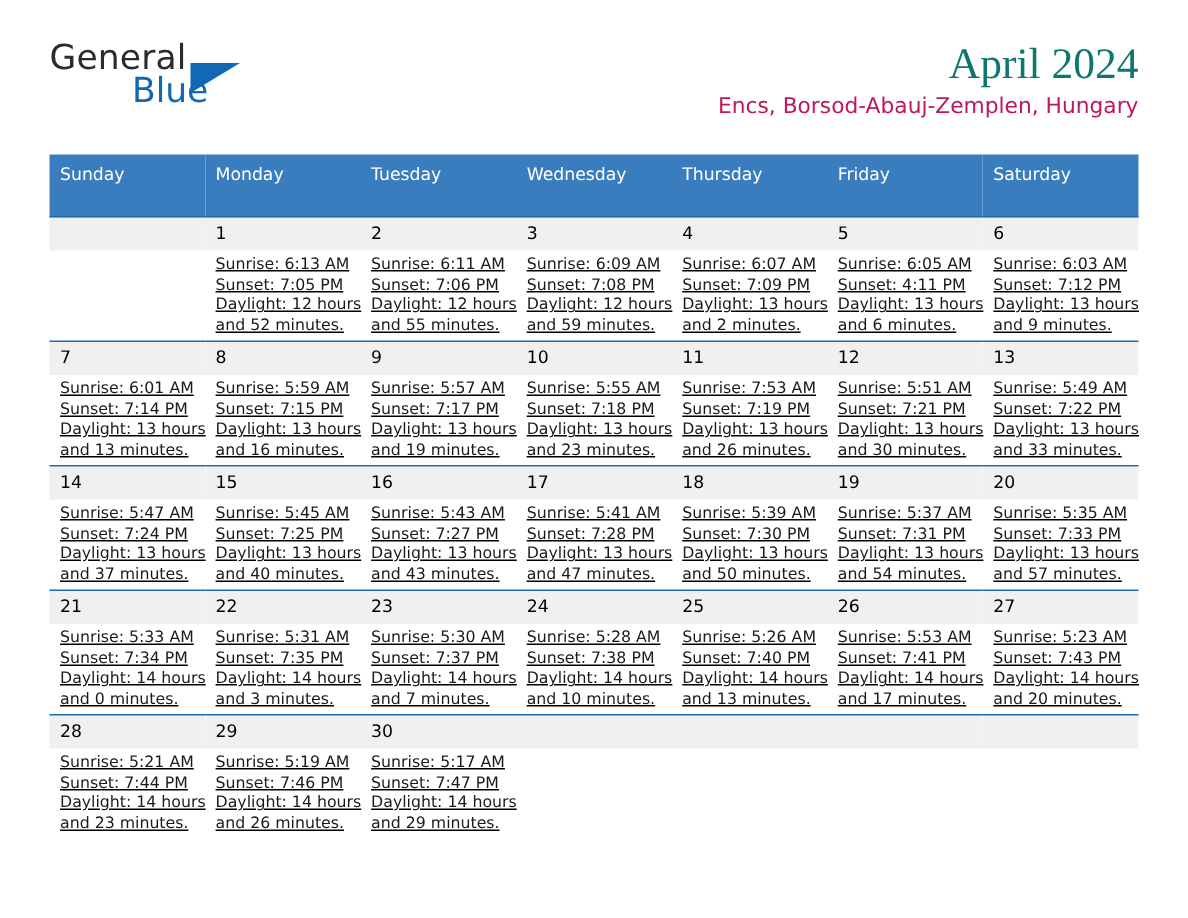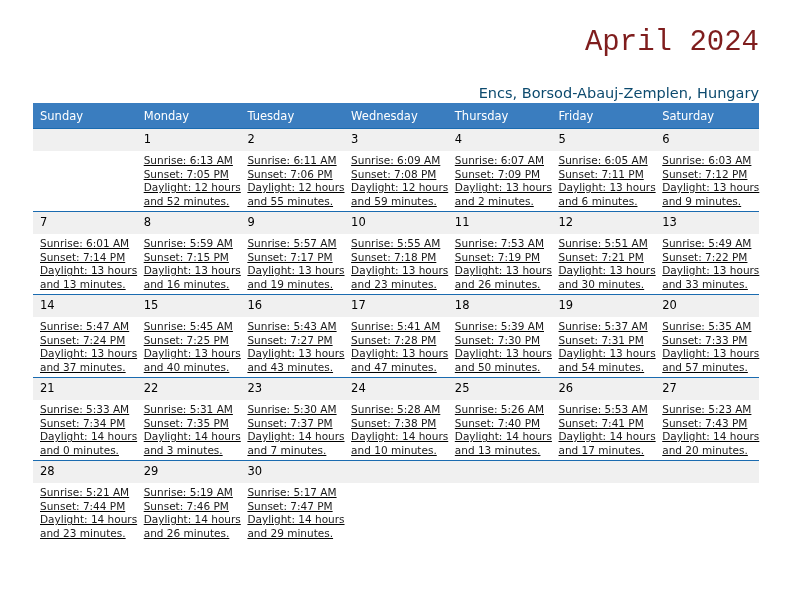--- a/index.html
+++ b/index.html
@@ -67,51 +67,51 @@
 
   .title-block {
     position: absolute;
     right: 0;
     top: 0;
     text-align: right;
   }
   .cal-title {
     font-size: 29px;
     font-weight: 400;
-    color: #7f1d1d;
+    color: #0f766e;
     line-height: 34px;
-    font-family: Liberation Mono, monospace;
+    font-family: Liberation Serif, serif;
     white-space: nowrap;
   }
   .cal-subtitle {
-    margin-top: 25px;
+    margin-top: 3px;
     font-size: 14.5px;
     font-weight: 400;
-    color: #0c4a6e;
+    color: #be185d;
     line-height: 17px;
     font-family: "DejaVu Sans", sans-serif;
     white-space: nowrap;
   }
 
   
   .calendar {
     position: absolute;
     left: 33px;
     top: 103px;
     width: 726px;
     border-collapse: collapse;
     table-layout: fixed;
   }
   .calendar th {
     background: #3a7dbf;
     color: #ffffff;
     font-size: 11.5px;
     font-weight: 400;
     text-align: left;
-    padding: 6px 0 5px 7px;
+    padding: 6px 0 21px 7px;
     height: 14px;
     font-family: "DejaVu Sans", sans-serif;
   }
   .calendar td {
     vertical-align: top;
     padding: 0;
     width: 103.7px;
     height: 82px;
     border-top: 1.3px solid #1a6bb0;
     background: #ffffff;
@@ -144,20 +144,25 @@
     font-family: "DejaVu Sans", sans-serif;
   }
 </style>
 </head>
 <body>
 
 <div class="page">
 
   <div class="header">
 
+    <div class="brand">
+      <span class="brand-general">General</span>
+      <span class="brand-tri"></span>
+      <span class="brand-blue">Blue</span>
+    </div>
 
     <div class="title-block">
       <div class="cal-title">April 2024</div>
       <div class="cal-subtitle">Encs, Borsod-Abauj-Zemplen, Hungary</div>
     </div>
 
   </div>
 
   <table class="calendar">
     <thead>
@@ -210,21 +215,21 @@
               <div class="cell-line">Sunrise: 6:07 AM</div>
               <div class="cell-line">Sunset: 7:09 PM</div>
               <div class="cell-line">Daylight: 13 hours</div>
               <div class="cell-line">and 2 minutes.</div>
             </div>
           </td>
           <td>
             <span class="daynum">5</span>
             <div class="cell-body">
               <div class="cell-line">Sunrise: 6:05 AM</div>
-              <div class="cell-line">Sunset: 7:11 PM</div>
+              <div class="cell-line">Sunset: 4:11 PM</div>
               <div class="cell-line">Daylight: 13 hours</div>
               <div class="cell-line">and 6 minutes.</div>
             </div>
           </td>
           <td>
             <span class="daynum">6</span>
             <div class="cell-body">
               <div class="cell-line">Sunrise: 6:03 AM</div>
               <div class="cell-line">Sunset: 7:12 PM</div>
               <div class="cell-line">Daylight: 13 hours</div>

